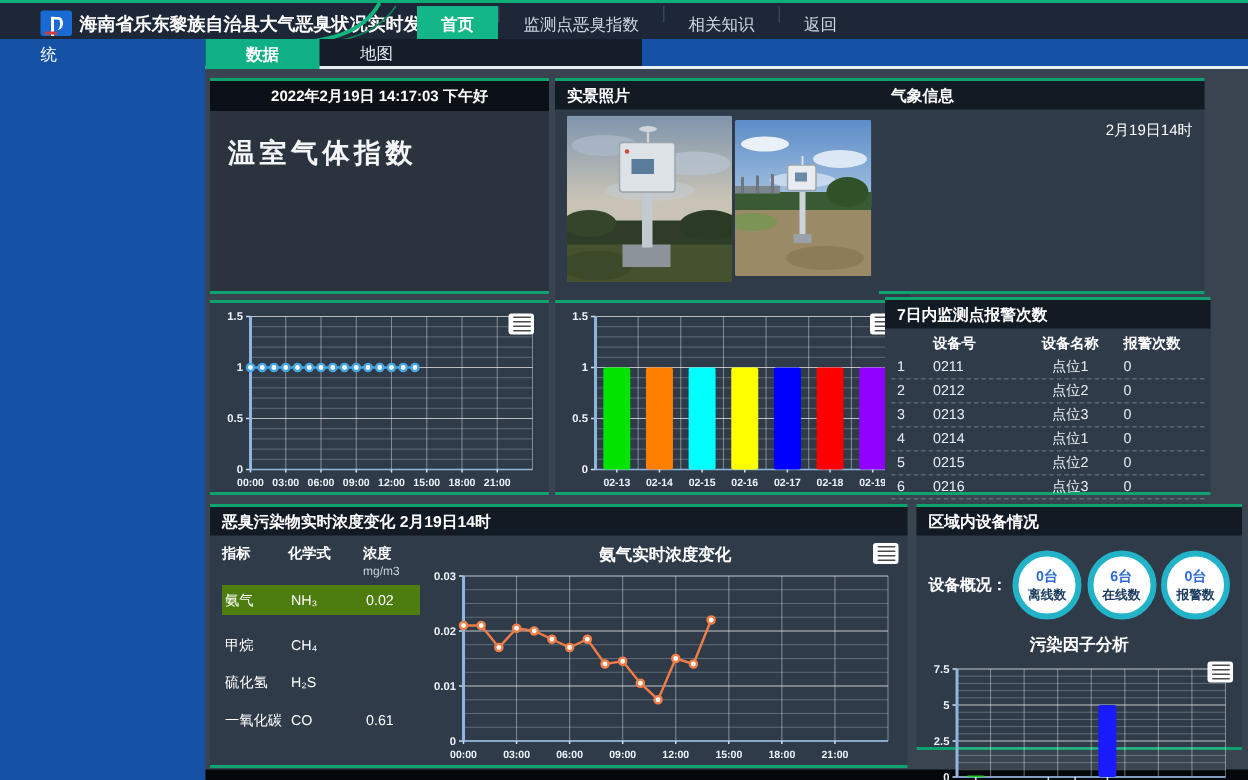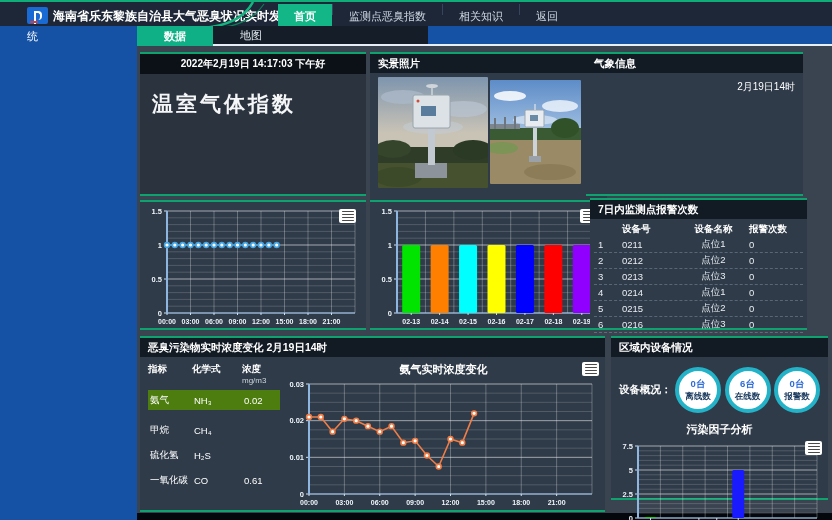--- a/index.html
+++ b/index.html
@@ -29,21 +29,21 @@
   .tab{width:76px;height:18px;display:flex;align-items:center;justify-content:center;font-size:11px;color:#e6ebf1;cursor:pointer;}
   .tab.active{height:20px;margin-bottom:-2px;background:#0fb086;font-weight:bold;color:#fff;}
   .blueband{position:absolute;left:428px;top:26px;width:404px;height:20px;background:#1552a6;border-bottom:2px solid #e8eef5;}
   .content-bg{position:absolute;left:137px;top:46px;width:695px;height:474px;background:#3a4450;}
   .bottom-strip{position:absolute;left:137px;top:513px;width:695px;height:7px;background:#04070b;}
   
   .panel{position:absolute;background:#2f3b49;border-top:2px solid #0ea26f;border-bottom:2px solid #0ea26f;}
   .phead{height:19px;background:#121a24;display:flex;align-items:center;padding:0 8px;font-size:10.5px;font-weight:bold;color:#fff;}
   #panelA{left:140px;top:52px;width:226px;height:144px;background:#2a333e;}
   #panelA .phead{background:#0c1117;height:20px;justify-content:center;font-size:10px;}
-  .headline{padding:16px 12px;font-size:21px;font-weight:bold;letter-spacing:3px;color:#f5f6f7;}
+  .headline{padding:16px 12px;font-size:18px;font-weight:bold;letter-spacing:3px;color:#f5f6f7;}
   #panelB{left:140px;top:200px;width:226px;height:130px;}
   #panelC{left:370px;top:52px;width:237px;height:164px;}
   #panelD{left:370px;top:200px;width:237px;height:130px;}
   #panelE{left:586px;top:52px;width:217px;height:144px;text-align:right;}
   #panelF{left:590px;top:198px;width:217px;height:132px;}
   #panelG{left:140px;top:336px;width:465px;height:176px;}
   #panelH{left:611px;top:336px;width:217px;height:164px;}
   .chart-wrap{position:absolute;left:2px;right:4px;top:2px;bottom:2px;}
   .chart{width:100%;height:100%;}
   .burger{position:absolute;right:6px;top:5px;width:17px;height:14px;background:#fff;border-radius:2px;display:flex;flex-direction:column;justify-content:center;gap:1.5px;padding:2px 2.5px;cursor:pointer;}

